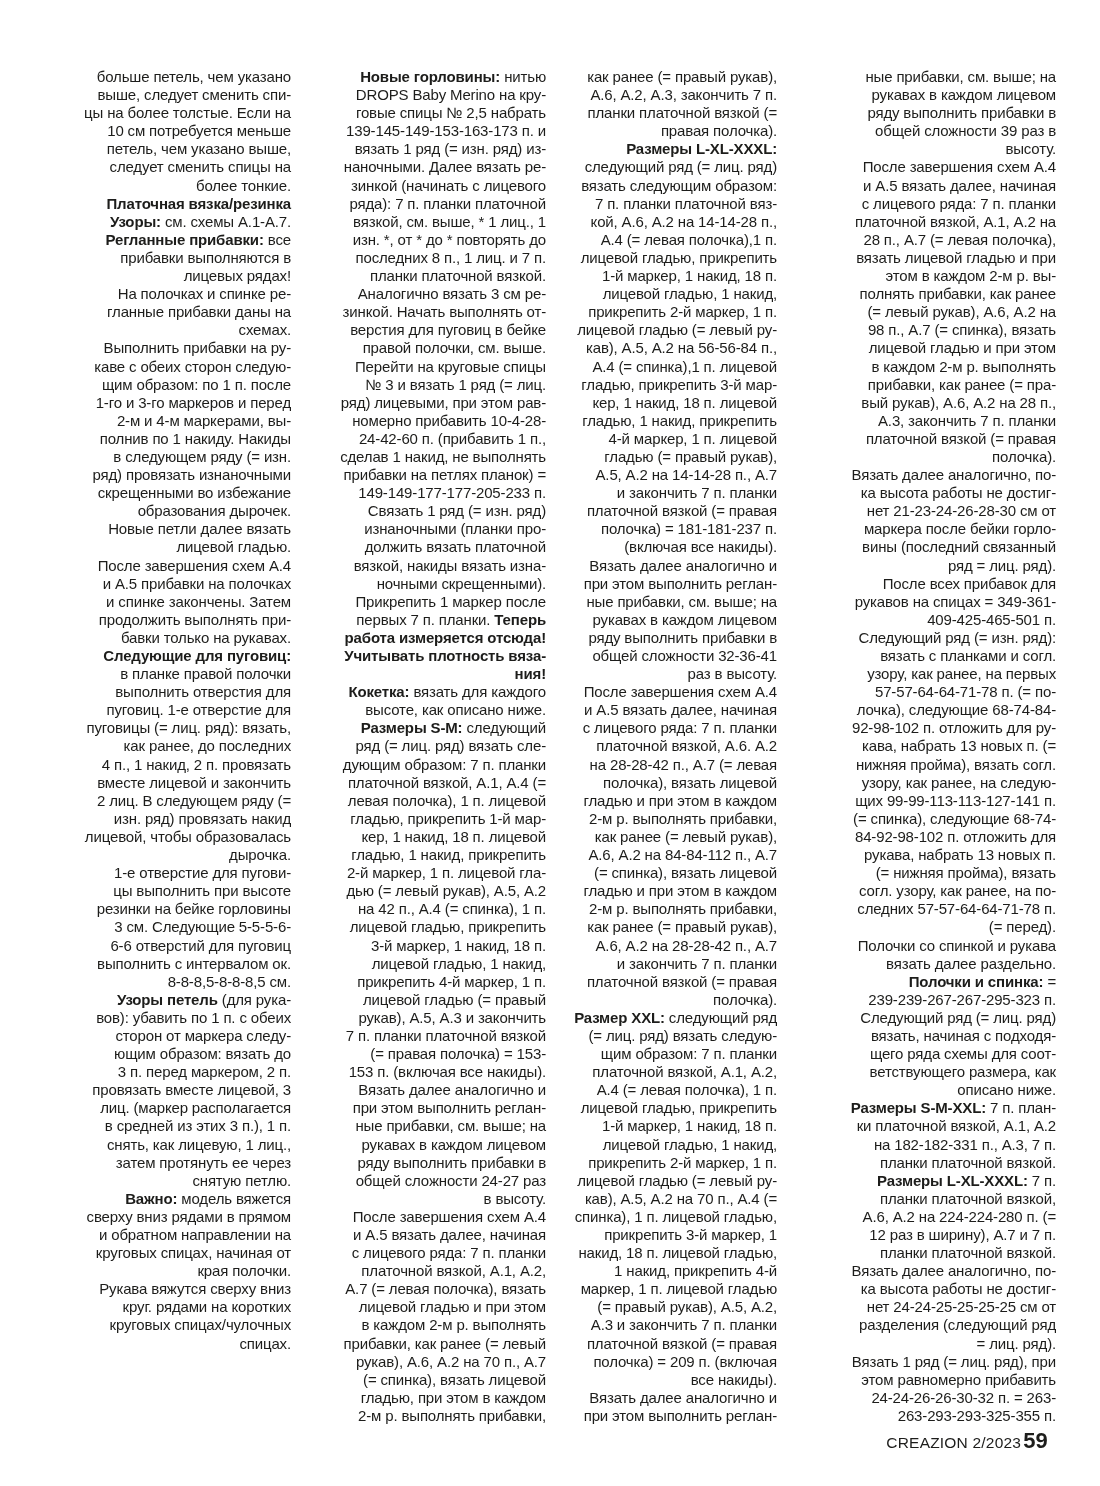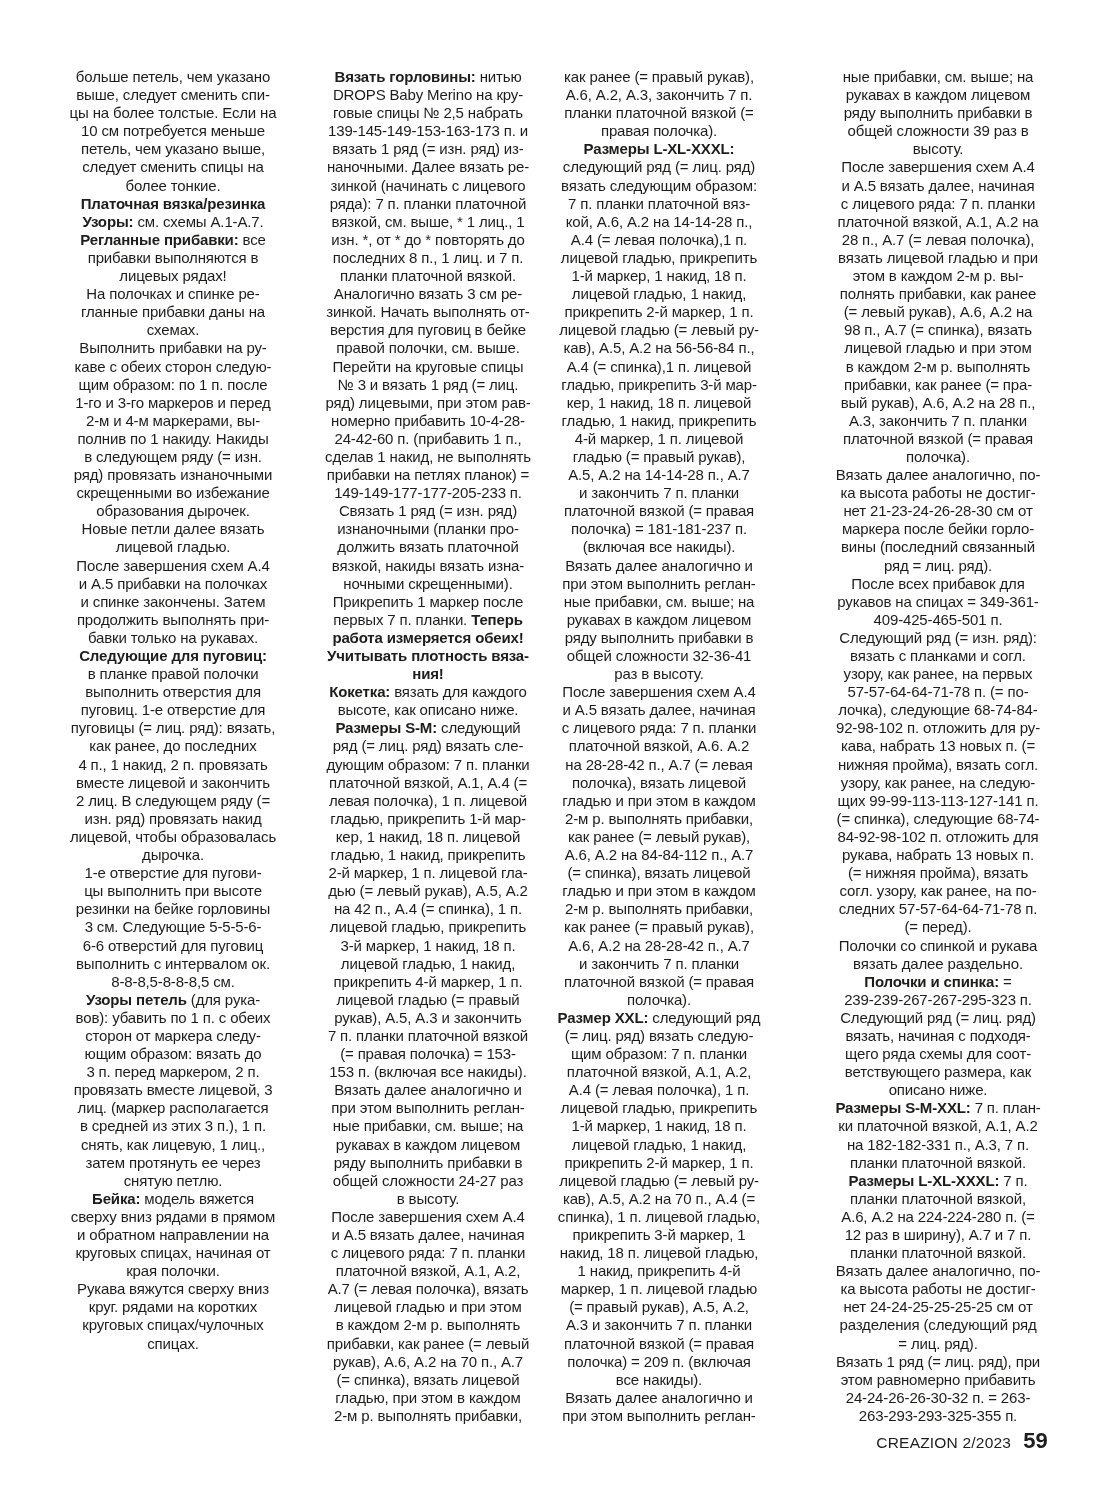--- a/index.html
+++ b/index.html
@@ -13,39 +13,39 @@
     overflow: hidden;
   }
   .col {
     position: absolute;
     top: 68px;
     width: 236px;
     font-size: 15px;
     line-height: 18.1px;
     letter-spacing: -0.15px;
     white-space: pre-line;
-    text-align: center;
+    text-align: right;
   }
   .c1 { left: 55px; }
   .c2 { left: 310px; }
   .c3 { left: 541px; }
   .c4 { left: 820px; }
   .b { font-weight: bold; }
   .footer {
     position: absolute;
     top: 1428px;
     right: 52px;
     font-size: 15.5px;
     letter-spacing: 0.2px;
     white-space: nowrap;
   }
   .footer .pageno {
     font-size: 22px;
     font-weight: bold;
-    margin-left: 12px;
+    margin-left: 2px;
   }
 </style>
 </head>
 <body>
 
 <div class="page">
   <div class="col c1"><span>больше петель, чем указано
 выше, следует сменить спи-
 цы на более толстые. Если на
 10 см потребуется меньше
@@ -100,30 +100,30 @@
 вов): убавить по 1 п. с обеих
 сторон от маркера следу-
 ющим образом: вязать до
 3 п. перед маркером, 2 п.
 провязать вместе лицевой, 3
 лиц. (маркер располагается
 в средней из этих 3 п.), 1 п.
 снять, как лицевую, 1 лиц.,
 затем протянуть ее через
 снятую петлю.
-</span><span class="b">Бейка: </span><span>модель вяжется
+</span><span class="b">Важно: </span><span>модель вяжется
 сверху вниз рядами в прямом
 и обратном направлении на
 круговых спицах, начиная от
 края полочки.
 Рукава вяжутся сверху вниз
 круг. рядами на коротких
 круговых спицах/чулочных
 спицах.</span></div>
-  <div class="col c2"><span class="b">Вязать горловины: </span><span>нитью
+  <div class="col c2"><span class="b">Новые горловины: </span><span>нитью
 DROPS Baby Merino на кру-
 говые спицы № 2,5 набрать
 139-145-149-153-163-173 п. и
 вязать 1 ряд (= изн. ряд) из-
 наночными. Далее вязать ре-
 зинкой (начинать с лицевого
 ряда): 7 п. планки платочной
 вязкой, см. выше, * 1 лиц., 1
 изн. *, от * до * повторять до
 последних 8 п., 1 лиц. и 7 п.
@@ -140,21 +140,21 @@
 сделав 1 накид, не выполнять
 прибавки на петлях планок) =
 149-149-177-177-205-233 п.
 Связать 1 ряд (= изн. ряд)
 изнаночными (планки про-
 должить вязать платочной
 вязкой, накиды вязать изна-
 ночными скрещенными).
 Прикрепить 1 маркер после
 первых 7 п. планки. </span><span class="b">Теперь
-работа измеряется обеих!
+работа измеряется отсюда!
 Учитывать плотность вяза-
 ния!
 </span><span class="b">Кокетка: </span><span>вязать для каждого
 высоте, как описано ниже.
 </span><span class="b">Размеры S-M: </span><span>следующий
 ряд (= лиц. ряд) вязать сле-
 дующим образом: 7 п. планки
 платочной вязкой, А.1, А.4 (=
 левая полочка), 1 п. лицевой
 гладью, прикрепить 1-й мар-

